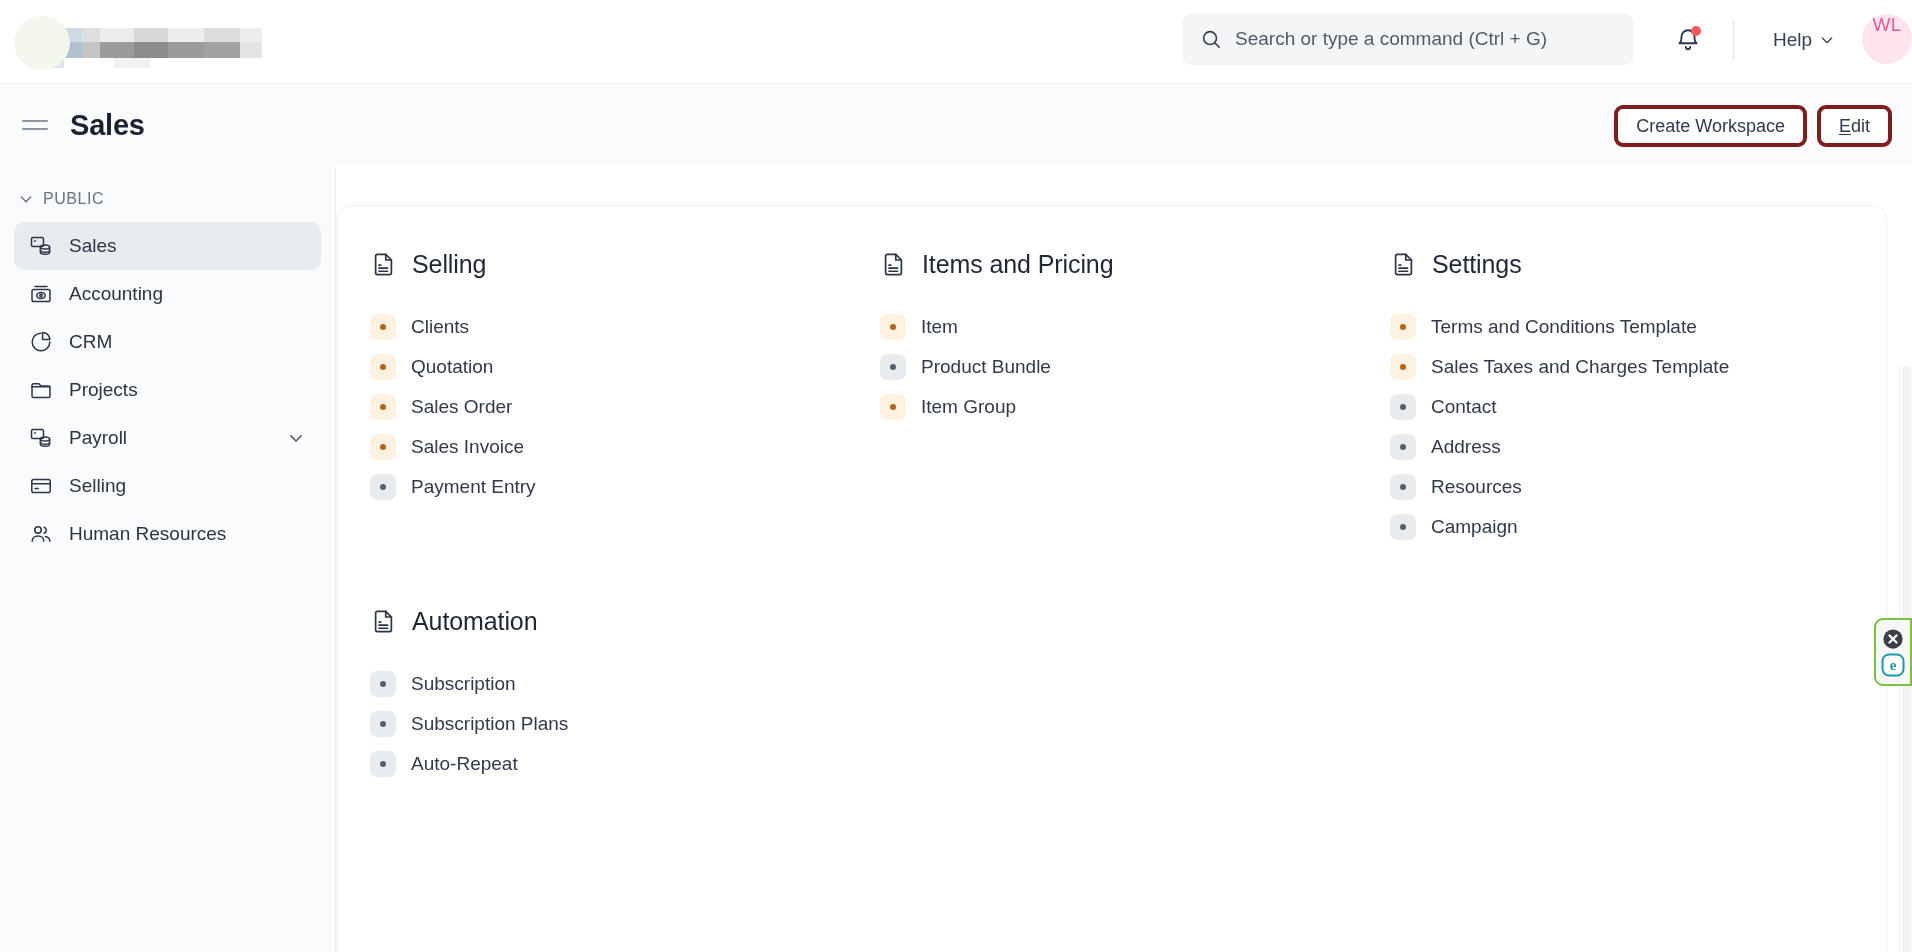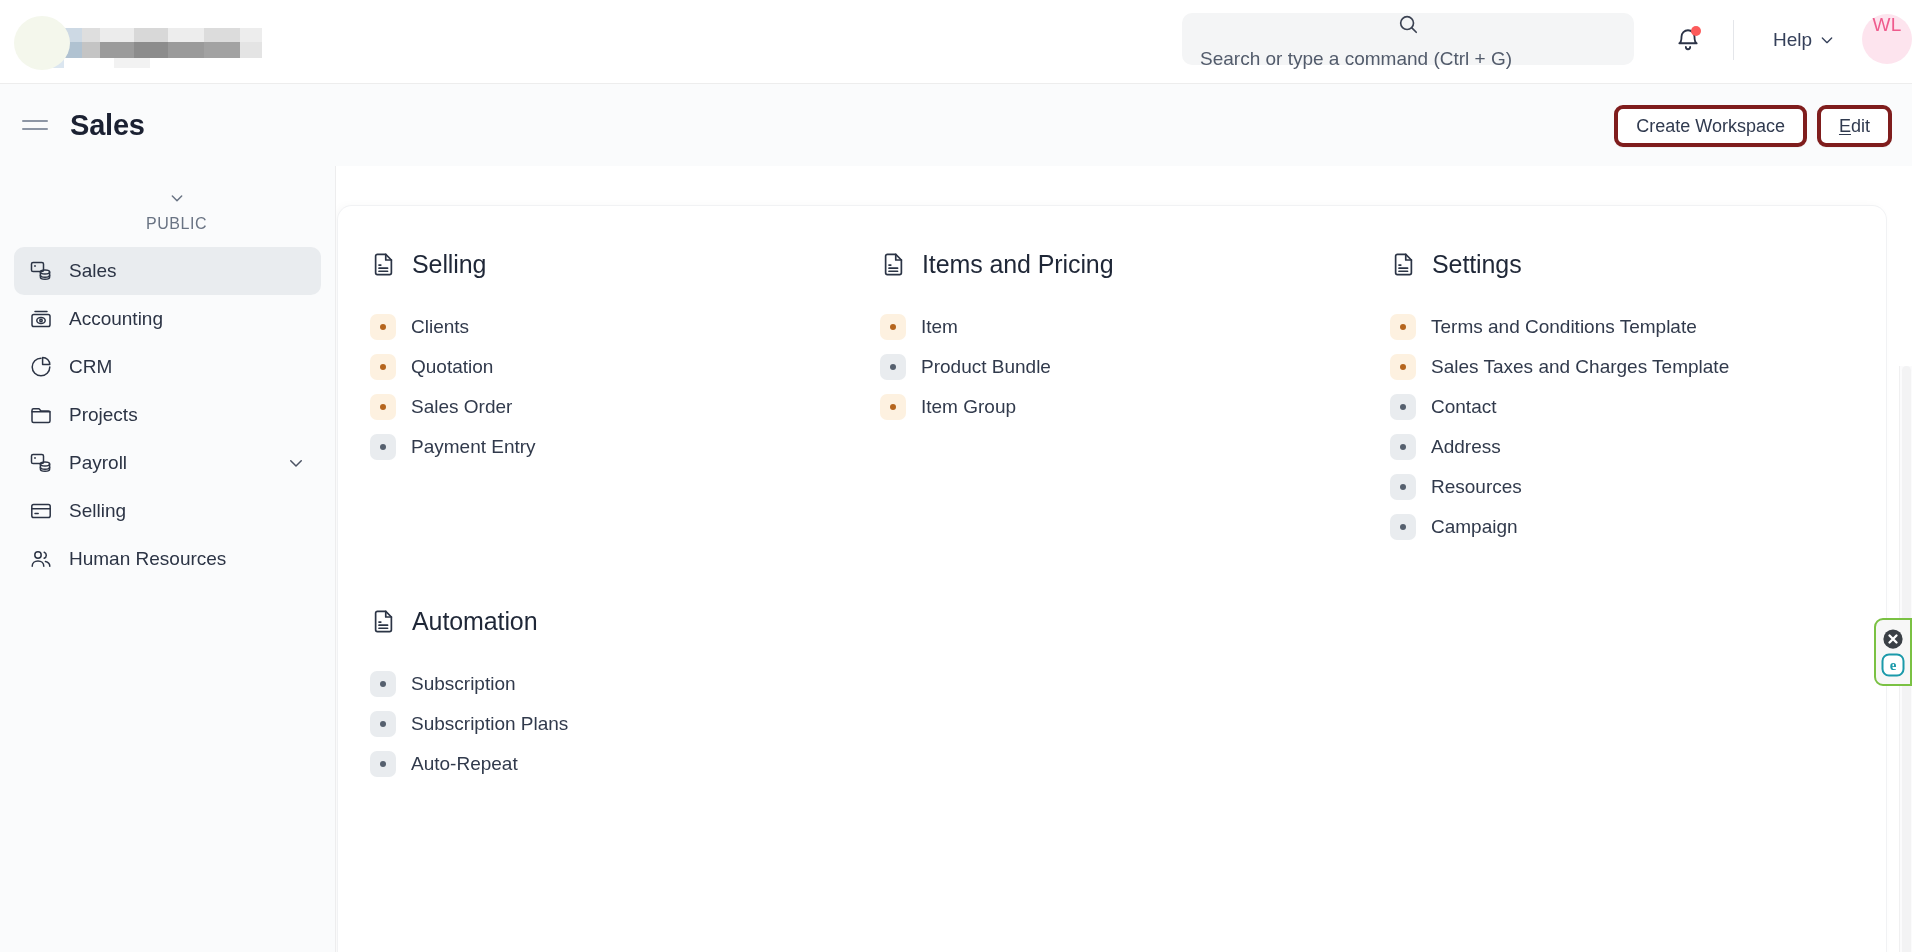--- a/index.html
+++ b/index.html
@@ -33,21 +33,20 @@
 
   .searchbar {
     position: absolute; left: 1182px; top: 13px;
     width: 452px; height: 52px;
     background: #f4f5f6;
     border-radius: 10px;
     display: flex; align-items: center;
     padding: 0 18px;
     gap: 13px;
     border: none;
-    flex-direction: column;
   }
   .searchbar .s-ico { width: 22px; height: 22px; flex: 0 0 auto; display:flex; }
   .search-input {
     border: none; outline: none; background: transparent;
     font-family: "Liberation Sans", sans-serif;
     font-size: 19px; color: #3b4252;
     width: 100%;
   }
   .search-input::placeholder { color: #525b6b; opacity: 1; }
 
@@ -126,21 +125,20 @@
     position: absolute; top: 166px; left: 0;
     width: 336px; height: 786px;
     background: #fafbfc;
     border-right: 1px solid #ededee;
     padding-top: 16px;
   }
   .sb-section {
     display: flex; align-items: center; gap: 9px;
     padding: 8px 0 8px 18px;
     cursor: pointer;
-    flex-direction: column;
   }
   .sb-section-label {
     font-size: 16px; color: #697383; letter-spacing: 0.55px;
   }
   .sb-items { margin-top: 6px; padding: 0 14px; }
   .sb-item {
     display: flex; align-items: center;
     height: 48px;
     border-radius: 10px;
     padding: 0 14px;
@@ -434,20 +432,26 @@
               </span>
             <span class="link-label">Quotation</span>
           </div>
           <div class="link-row">
             <span class="badge orange">
                 <i></i>
               </span>
             <span class="link-label">Sales Order</span>
           </div>
           <div class="link-row">
+            <span class="badge orange">
+                <i></i>
+              </span>
+            <span class="link-label">Sales Invoice</span>
+          </div>
+          <div class="link-row">
             <span class="badge gray">
                 <i></i>
               </span>
             <span class="link-label">Payment Entry</span>
           </div>
         </div>
       </div>
 
       <div>
         <div class="sec-head">

